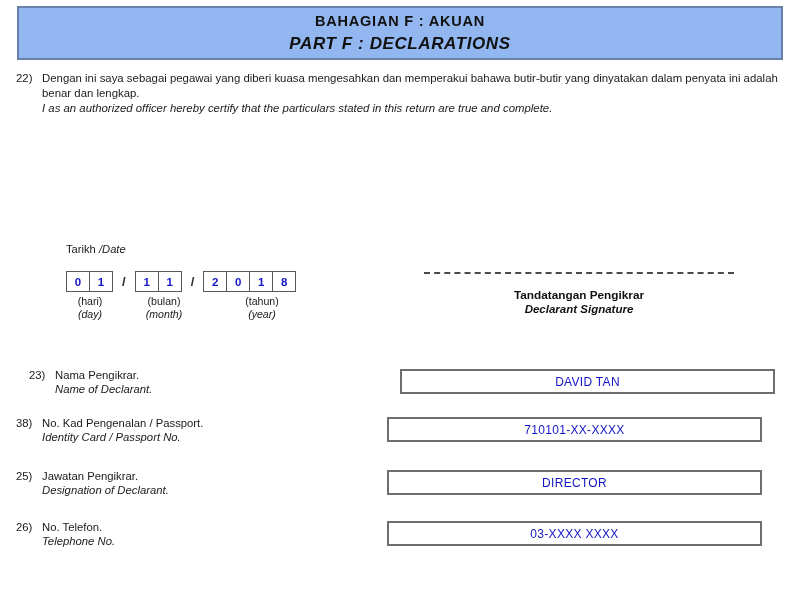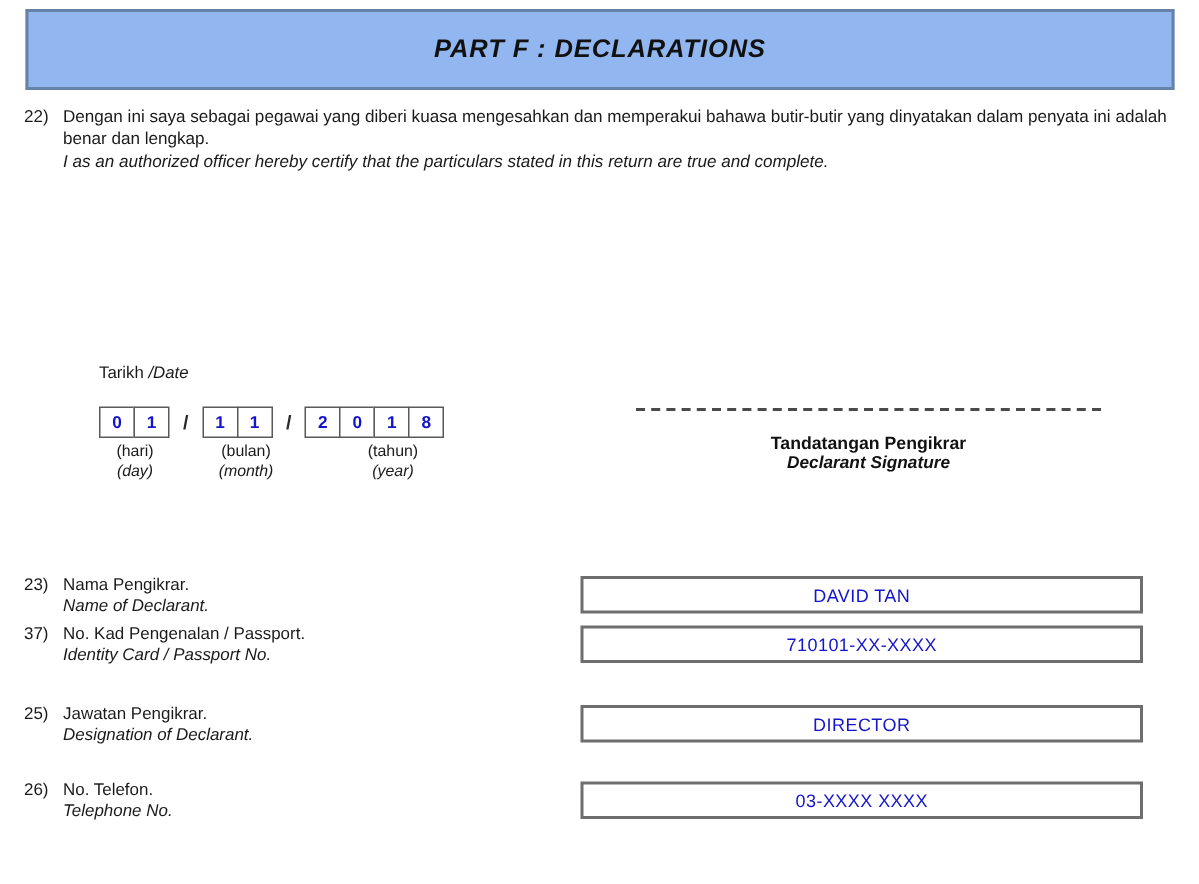--- a/index.html
+++ b/index.html
@@ -217,31 +217,32 @@
     align-items: center;
     justify-content: center;
   }
   .field-value {
     font-size: 12px;
     font-weight: normal;
     color: #1414c8;
     letter-spacing: 0.3px;
   }
 
-  .row-23 { top: 384px; }
+  .row-23 { top: 369px; margin-left: 13px; }
   .row-24 { top: 417px; }
   .row-25 { top: 470px; }
   .row-26 { top: 521px; }
 </style>
 </head>
 <body>
 
 <div class="page">
 
   <div class="header-banner">
+    <div class="header-title-my">BAHAGIAN F : AKUAN</div>
     <div class="header-title-en">PART F : DECLARATIONS</div>
   </div>
 
   <div class="declaration">
     <div class="decl-num">22)</div>
     <div class="decl-body">
       <span class="decl-my">Dengan ini saya sebagai pegawai yang diberi kuasa mengesahkan dan memperakui bahawa butir-butir yang dinyatakan dalam penyata ini adalah benar dan lengkap.</span>
       <span class="decl-en">I as an authorized officer hereby certify that the particulars stated in this return are true and complete.</span>
     </div>
   </div>
@@ -298,21 +299,21 @@
         <span class="field-en">Name of Declarant.</span>
       </div>
     </div>
     <div class="field-box">
       <span class="field-value">DAVID TAN</span>
     </div>
   </div>
 
   <div class="field-row row-24">
     <div class="field-label">
-      <div class="field-num">37)</div>
+      <div class="field-num">38)</div>
       <div class="field-text">
         <span class="field-my">No. Kad Pengenalan / Passport.</span>
         <span class="field-en">Identity Card / Passport No.</span>
       </div>
     </div>
     <div class="field-box">
       <span class="field-value">710101-XX-XXXX</span>
     </div>
   </div>
 

